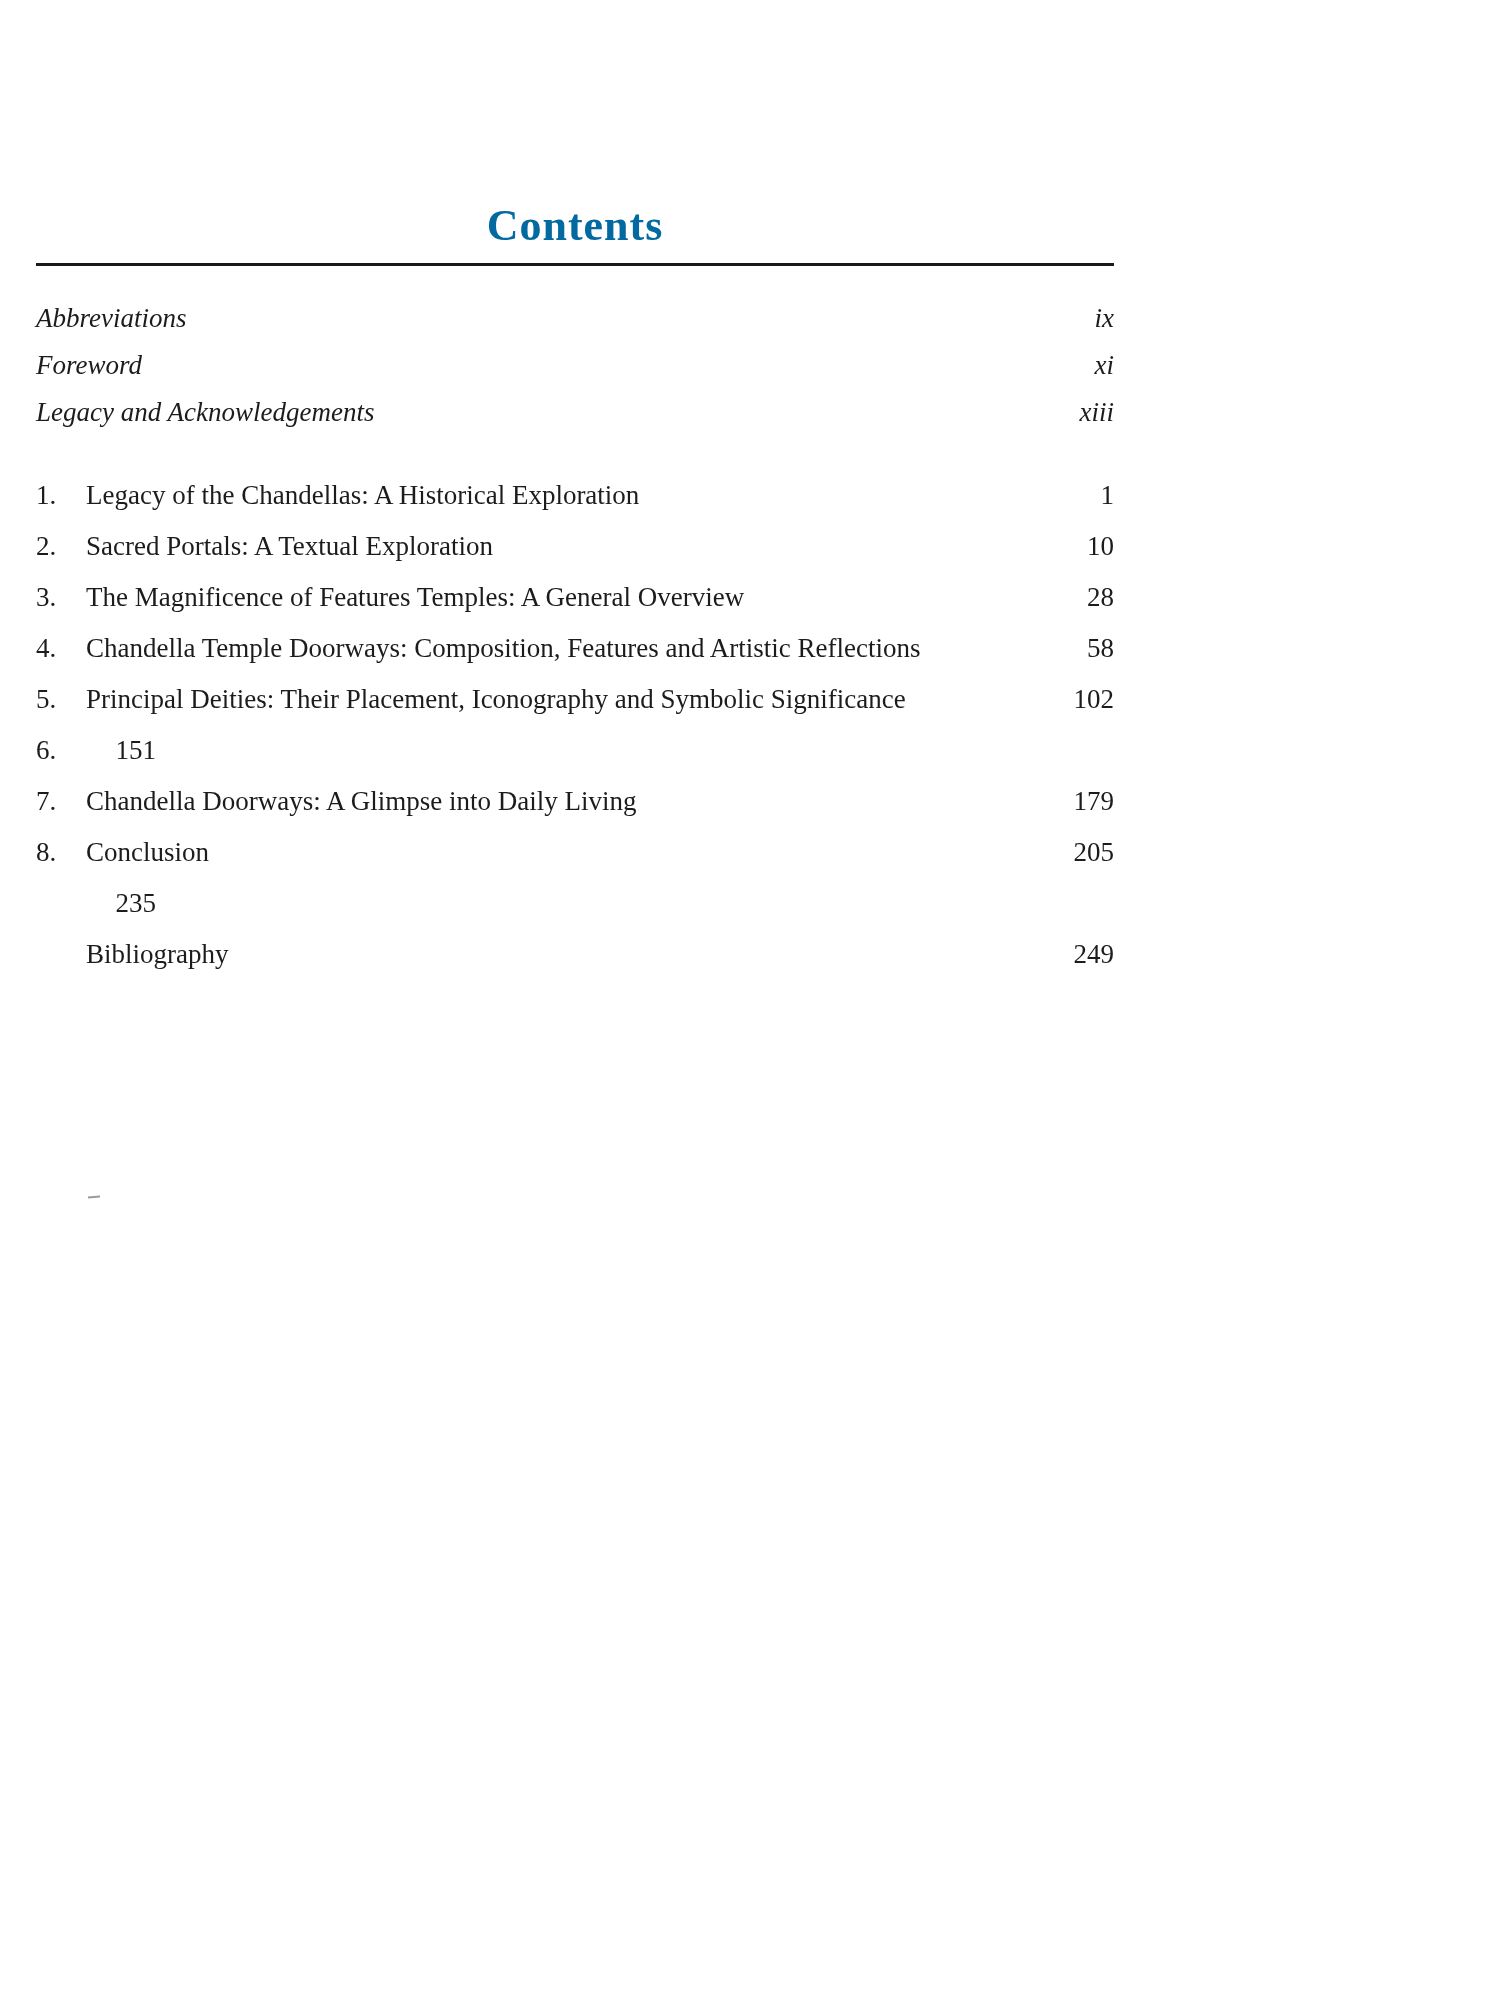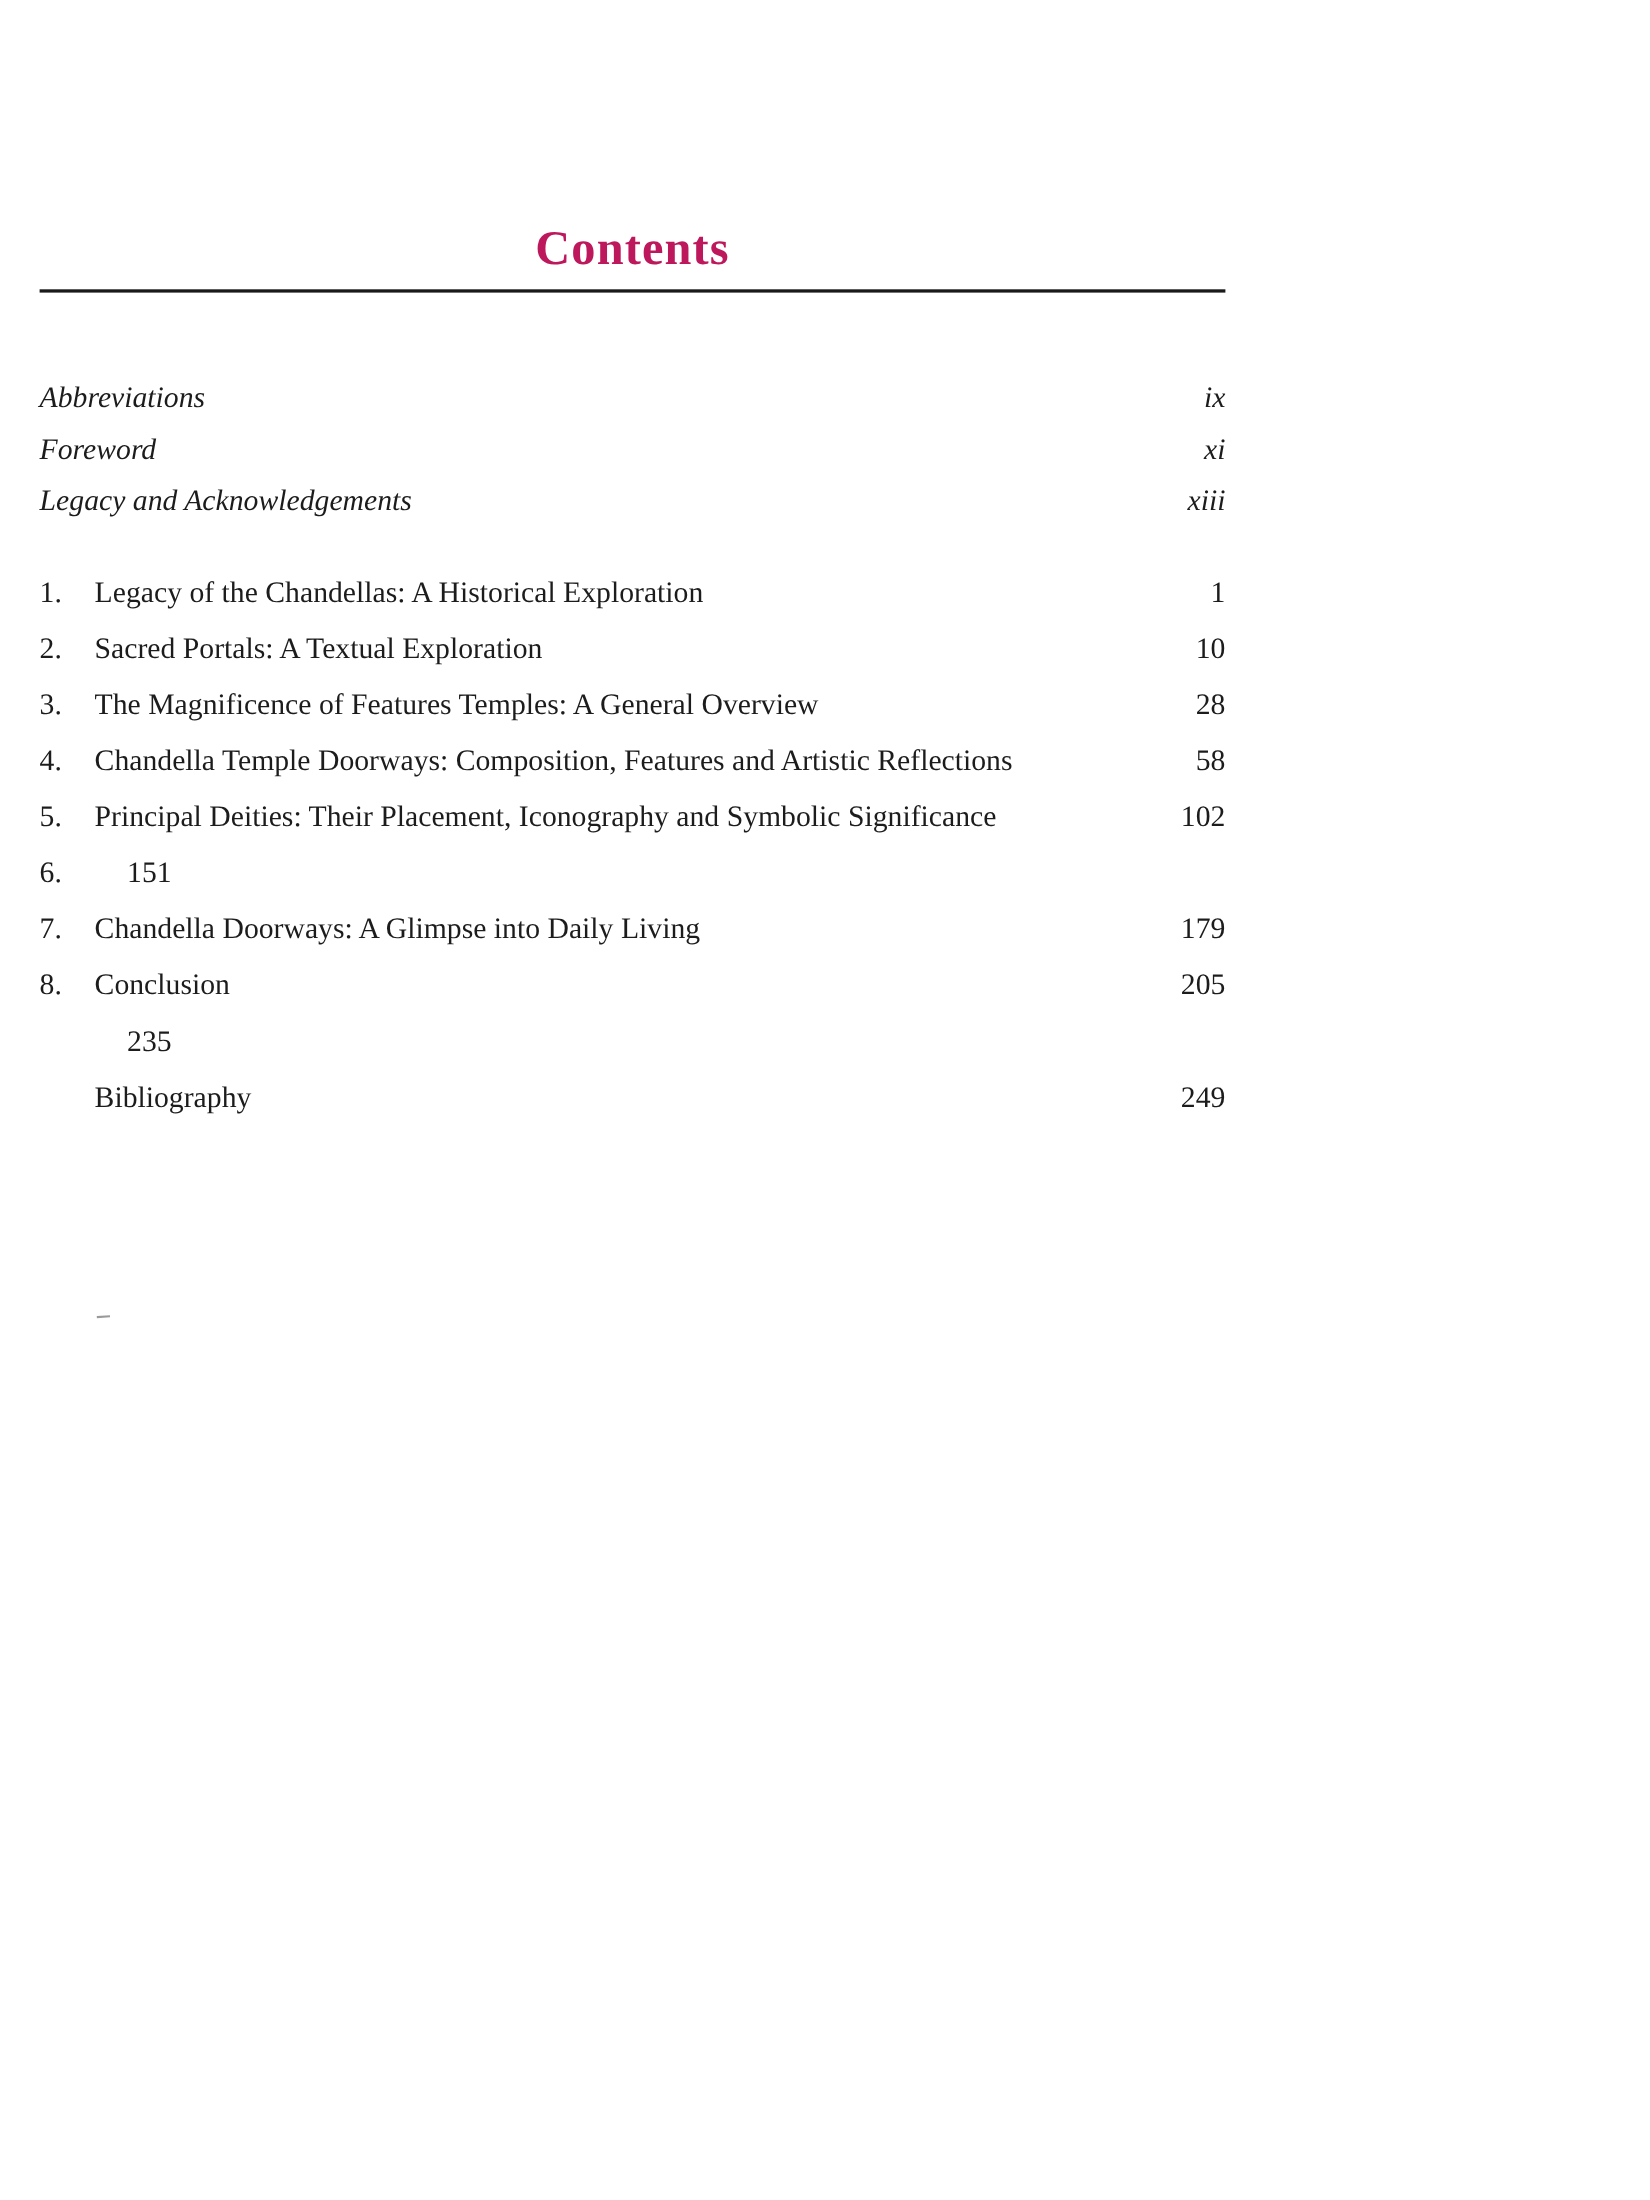--- a/index.html
+++ b/index.html
@@ -21,30 +21,30 @@
     top: 0;
     width: 1078px;
   }
   .toc-title {
     text-align: center;
     font-size: 44px;
     font-weight: bold;
     letter-spacing: 1px;
     margin-top: 200px;
     margin-bottom: 12px;
-    color: #be185d;
+    color: #0369a1;
   }
   .title-rule {
     border: none;
     border-top: 3px solid #1a1a1a;
     margin: 0 0 0 0;
     width: 100%;
   }
   .toc-body {
-    margin-top: 82px;
+    margin-top: 39px;
   }
   .row {
     display: flex;
     align-items: baseline;
     font-size: 27px;
     line-height: 1.0;
   }
   .front-row {
     font-style: italic;
     margin-bottom: 20px;

